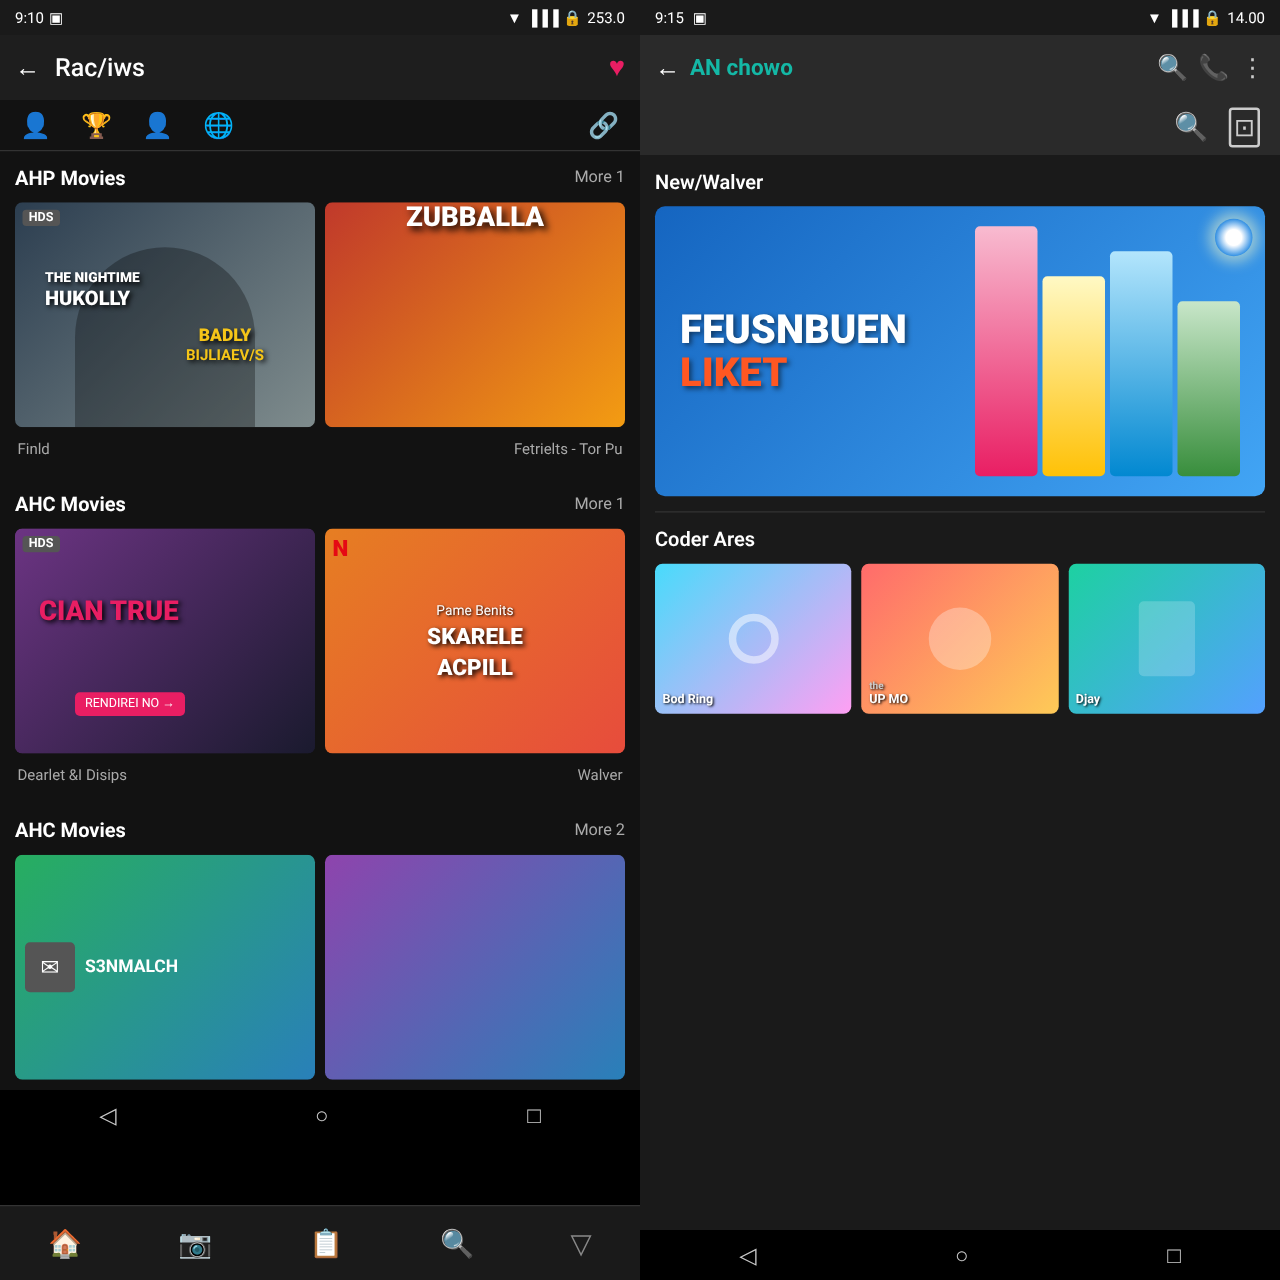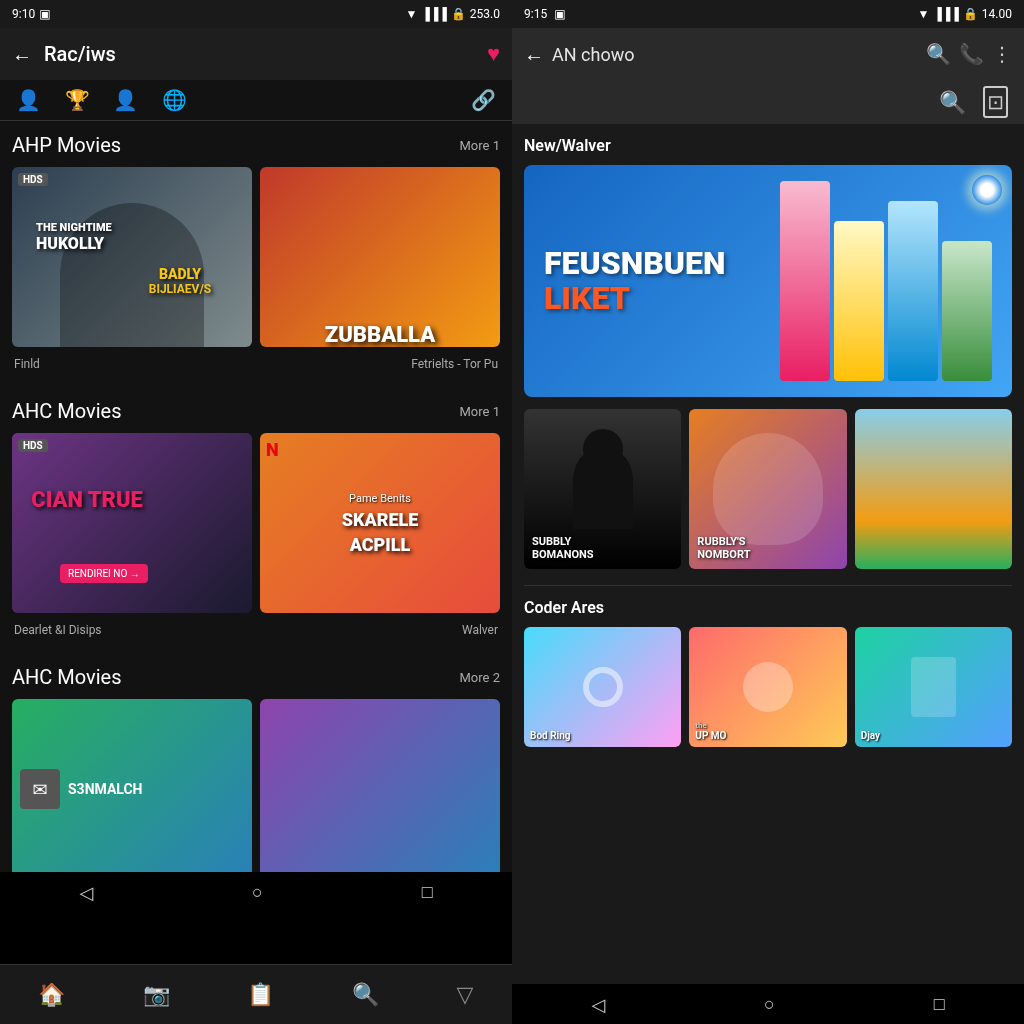--- a/index.html
+++ b/index.html
@@ -83,22 +83,22 @@
     }
 
     .section-header {
       display: flex;
       justify-content: space-between;
       align-items: center;
       margin-bottom: 10px;
     }
 
     .section-title {
-      font-size: 20px;
-      font-weight: 400;
+      font-size: 16px;
+      font-weight: 700;
       color: #fff;
     }
 
     .more-link {
       font-size: 13px;
       color: #aaa;
     }
 
     .movie-row {
       display: flex;
@@ -233,22 +233,22 @@
       background: #2a2a2a;
       height: 52px;
       display: flex;
       align-items: center;
       padding: 0 12px;
       gap: 8px;
     }
 
     .r-top-title {
       font-size: 18px;
-      font-weight: 400;
-      color: #e5e5e5;
+      font-weight: 700;
+      color: #14b8a6;
       flex: 1;
     }
 
     .r-icon { font-size: 20px; color: #ccc; }
 
     .r-search-bar {
       background: #2a2a2a;
       height: 44px;
       display: flex;
       align-items: center;
@@ -479,21 +479,21 @@
             <div style="font-size:16px;color:#fff;font-weight:900;text-shadow:2px 2px 4px #000;">HUKOLLY</div>
           </div>
           <div style="position:absolute;top:55%;left:40%;right:0;text-align:center;">
             <div style="font-size:14px;color:#f5c518;font-weight:900;text-shadow:2px 2px 4px #000;">BADLY</div>
             <div style="font-size:12px;color:#f5c518;font-weight:700;text-shadow:2px 2px 4px #000;">BIJLIAEV/S</div>
           </div>
           <span class="hds-badge">HDS</span>
         </div>
 
         <div class="movie-card card-ahp2">
-          <div style="position:absolute;inset:0;display:flex;align-items:flex-end;justify-content:center;">
+          <div style="position:absolute;inset:0;display:flex;align-items:flex-start;justify-content:center;">
             <div style="font-size:22px;color:#fff;font-weight:900;text-shadow:3px 3px 6px #000;text-align:center;">ZUBBALLA</div>
           </div>
         </div>
       </div>
       <div style="display:flex;justify-content:space-between;padding:6px 2px 0;">
         <span class="section-label">Finld</span>
         <span class="section-label">Fetrielts - Tor Pu</span>
       </div>
     </div>
 
@@ -605,40 +605,20 @@
         </div>
         <div class="hero-characters">
           <div class="char-figure char-1"></div>
           <div class="char-figure char-2"></div>
           <div class="char-figure char-3"></div>
           <div class="char-figure char-4"></div>
         </div>
         <div class="sun-decoration"></div>
       </div>
 
-      <div class="movie-grid-3">
-
-        <div class="r-movie-card r-card-1">
-          <div class="dark-figure">
-            <div class="dark-figure-shape"></div>
-          </div>
-          <div class="r-card-title">SUBBLY<br>BOMANONS</div>
-        </div>
-
-        <div class="r-movie-card r-card-2">
-          <div style="width:100%;height:100%;display:flex;align-items:center;justify-content:center;">
-            <div style="width:70%;height:70%;background:rgba(255,255,255,0.15);border-radius:50% 50% 40% 40%;"></div>
-          </div>
-          <div class="r-card-title">RUBBLY'S<br>NOMBORT</div>
-        </div>
-
-        <div class="r-movie-card r-card-3">
-          <div style="width:100%;height:100%;background:linear-gradient(180deg,#87ceeb,#f39c12 70%,#27ae60 100%);"></div>
-        </div>
-      </div>
     </div>
 
     <div class="section-divider"></div>
 
     <div class="r-section-2">
       <div class="r-section-title">Coder Ares</div>
       <div class="r-movie-grid-small">
 
         <div class="rs-card rs-c2">
           <div style="width:100%;height:100%;display:flex;align-items:center;justify-content:center;">

